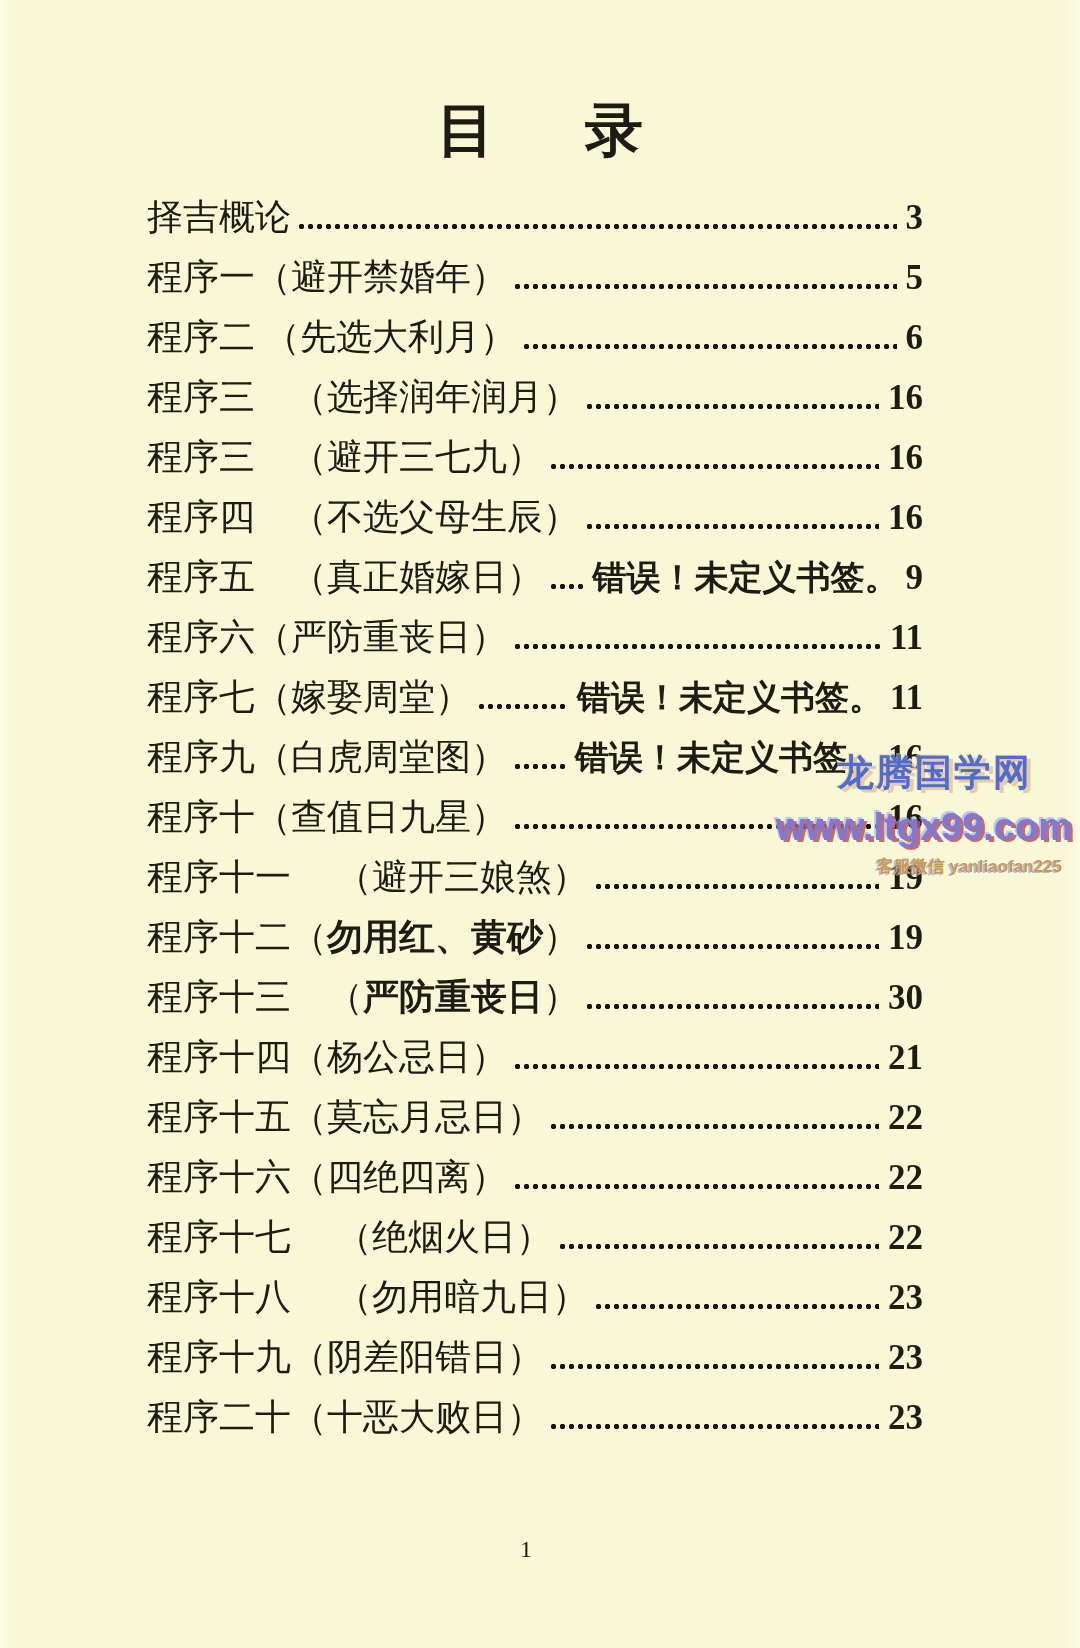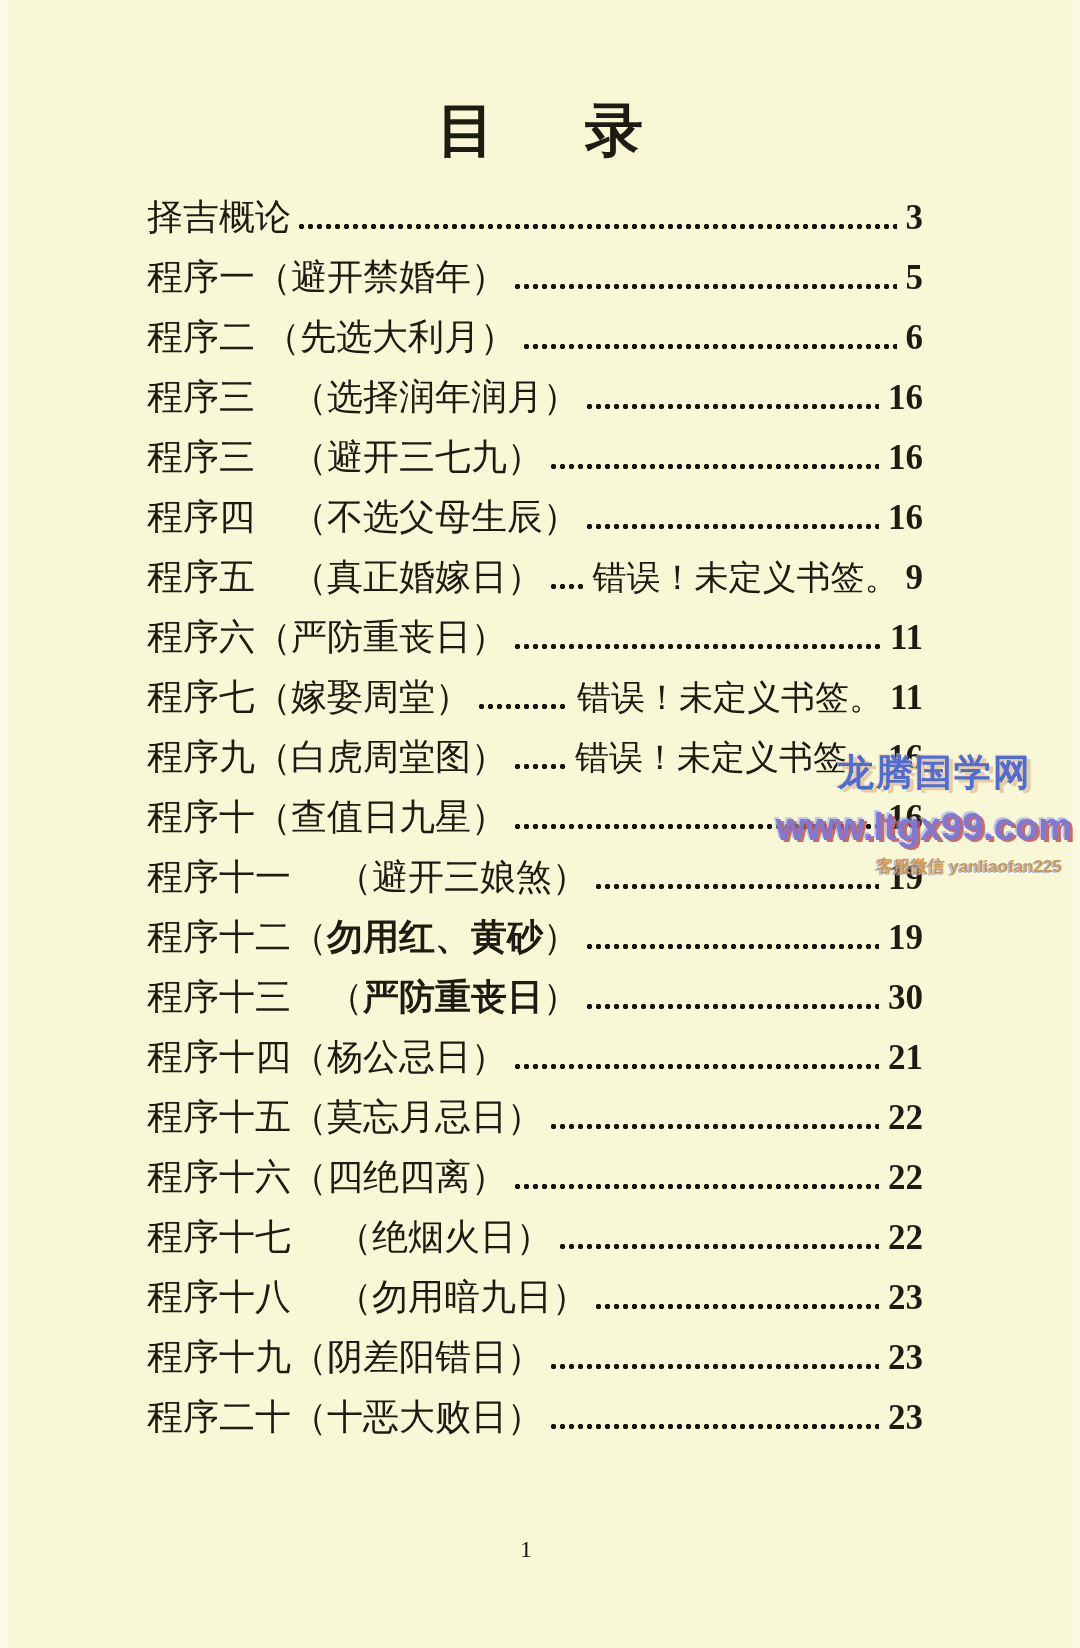--- a/index.html
+++ b/index.html
@@ -38,21 +38,21 @@
   .em{font-size:36px;font-weight:bold;font-family:"Liberation Sans","DejaVu Sans",sans-serif;text-align:center;}
   .tail{font-size:36px;}
   .dots{
     flex:1;
     height:9px;
     margin:0 2px 4px 6px;
     background-image:radial-gradient(circle at 4.5px 4.5px,#16150d 2.5px,rgba(0,0,0,0) 3px);
     background-size:9px 9px;
     background-repeat:repeat-x;
   }
-  .err{font-size:34px;margin-left:8px;}
+  .err{font-size:34px;margin-left:8px;font-weight:bold;}
   .err:empty{display:none;}
   .pg{font-size:35px;font-weight:bold;margin-left:7px;}
   .footer{
     position:absolute;
     top:1536px;left:0;width:1052px;
     text-align:center;
     font-size:24px;
   }
   .watermark{
     position:absolute;

